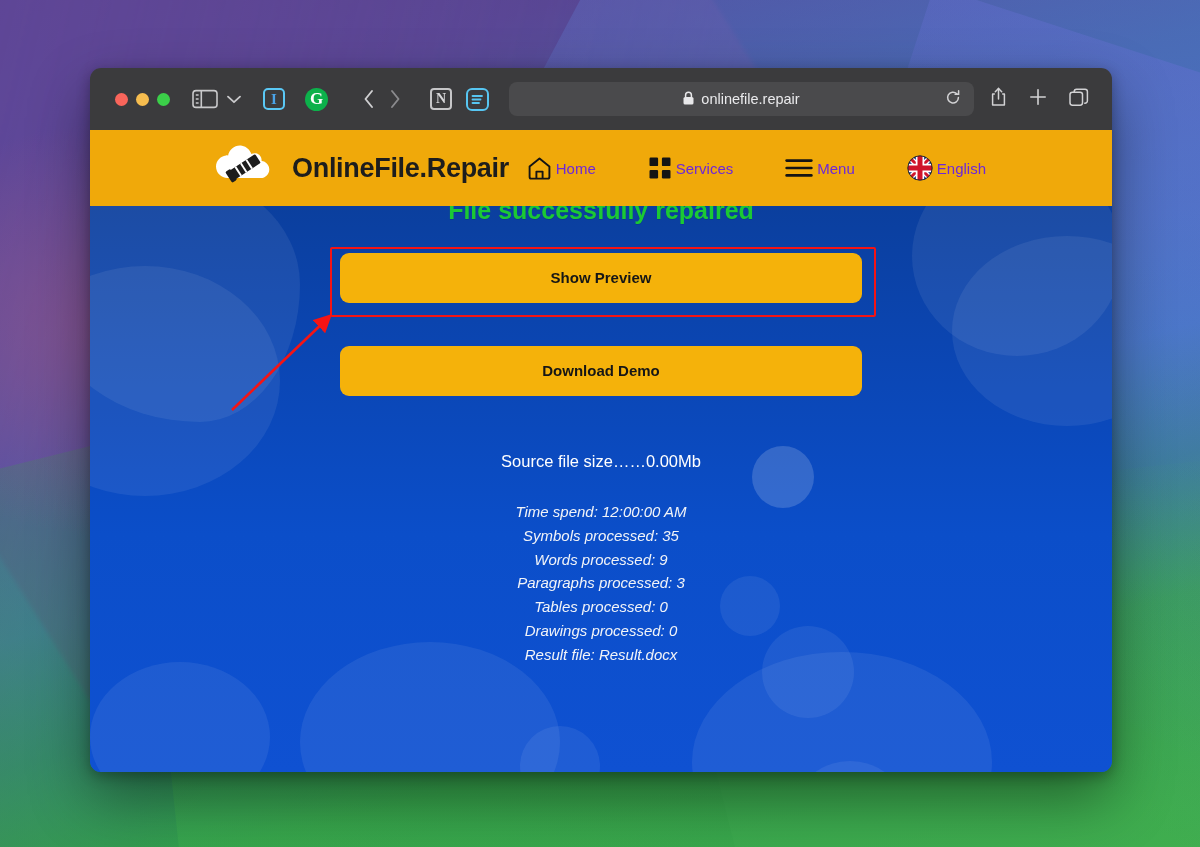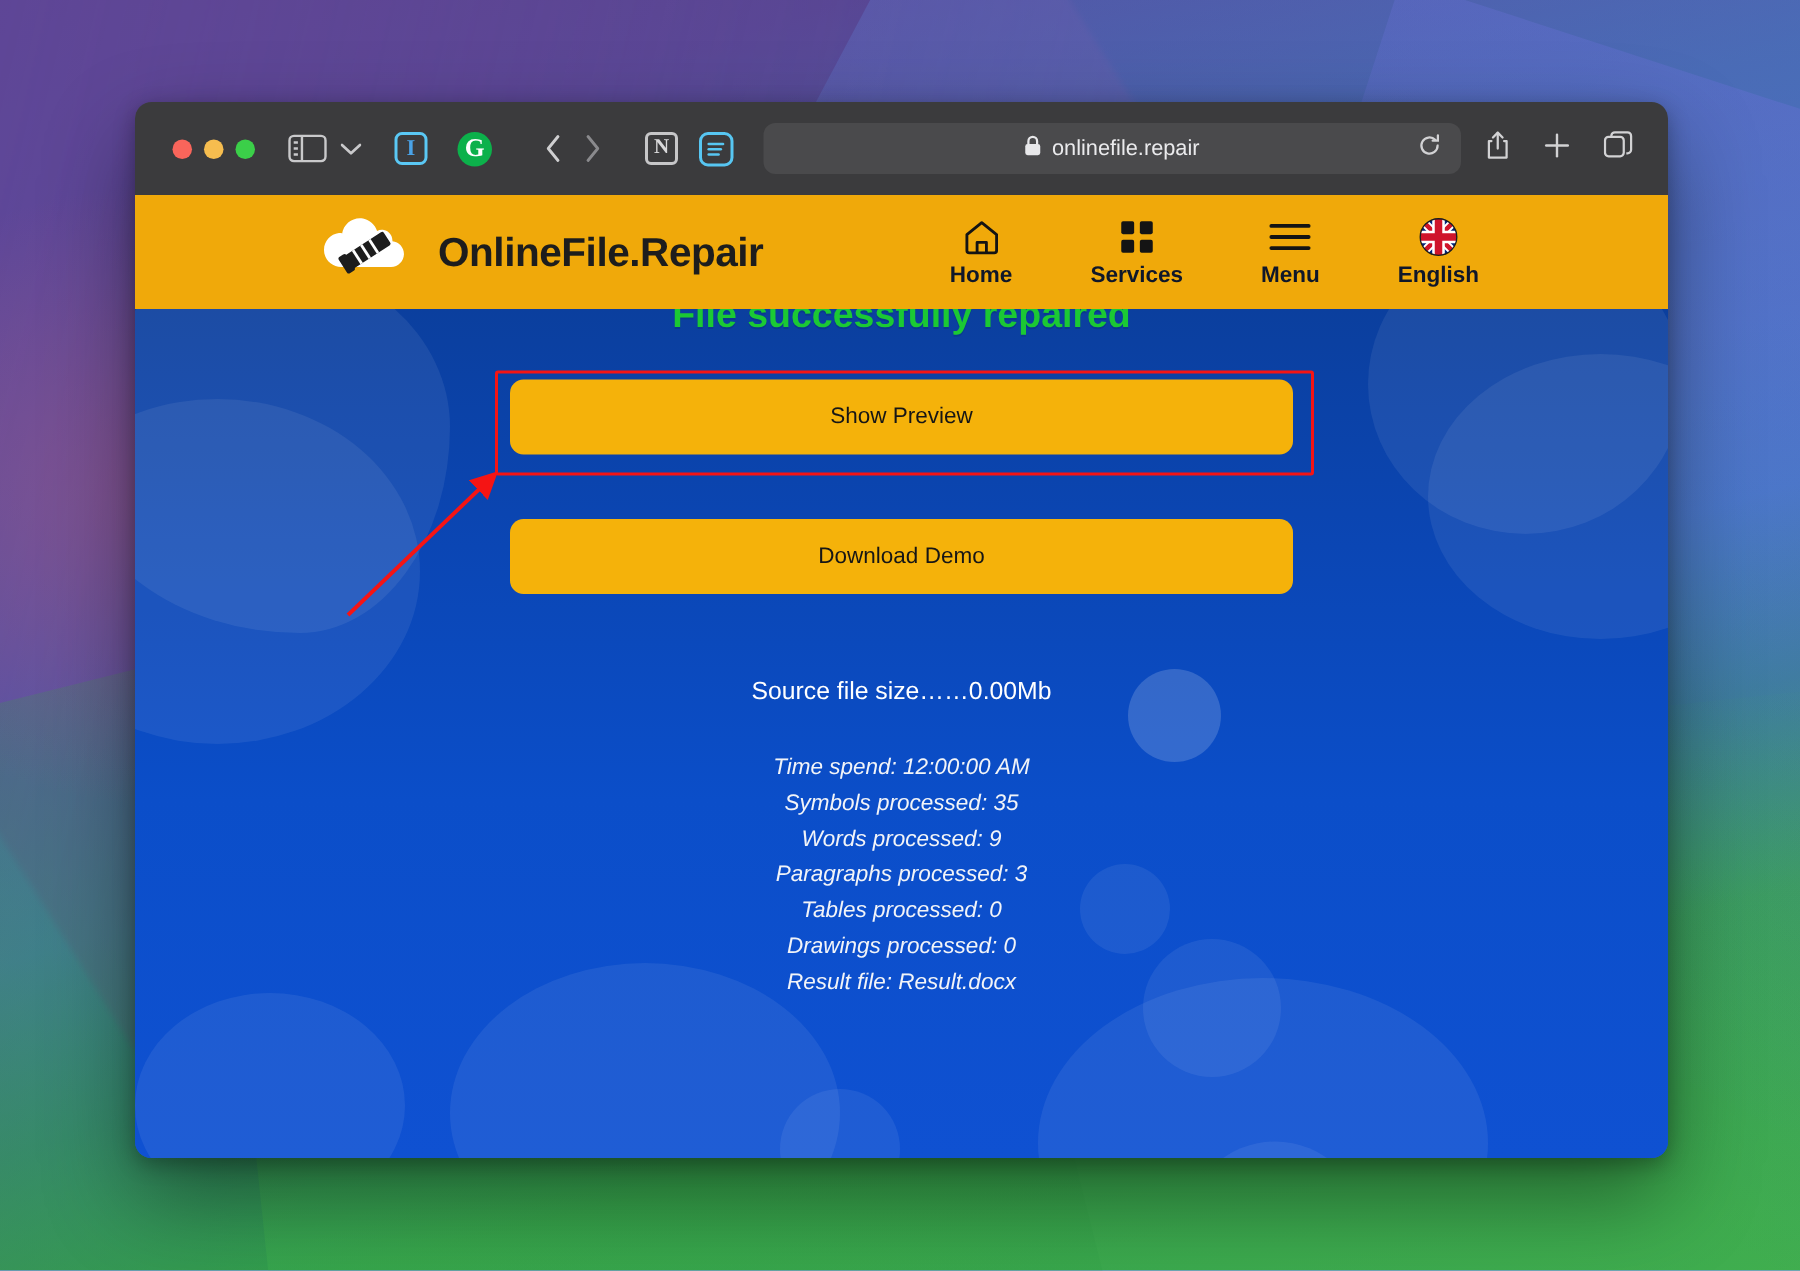--- a/index.html
+++ b/index.html
@@ -134,22 +134,22 @@
   .page { height: 642px; position: relative; background: #0b49c7; overflow: hidden;}
   .site-header {
     height: 76px; background: #f0a90a;
     display: flex; align-items: center;
     position: relative; z-index: 5;
   }
   .logo { display: flex; align-items: center; gap: 12px; margin-left: 120px; }
   .logo-text { font-size: 27px; font-weight: bold; color: #1d1d1d; letter-spacing: -0.3px;}
   .navs { display: flex; align-items: center; gap: 52px; margin-left: auto; margin-right: 126px; }
   .nav-item {
-    display: flex; flex-direction: column; align-items: center; gap: 4px;
-    color: #0f172a; font-size: 15px; font-weight: bold; cursor: pointer;
+    display: flex; flex-direction: row; align-items: center; gap: 4px;
+    color: #6d28d9; font-size: 15px; font-weight: normal; cursor: pointer;
   }
   .nav-ico { height: 26px; display:flex; align-items:center; justify-content:center;}
 
   .content {
     position: absolute; left:0; right:0; top:76px; bottom: 0;
     background:
       linear-gradient(180deg, #0b3f9e 0%, #0b46b4 28%, #0b4ec9 58%, #0f51d2 100%);
     overflow: hidden;
   }
   .blob { position: absolute; background: rgba(255,255,255,0.07); border-radius: 50%; pointer-events:none;}
@@ -173,21 +173,21 @@
     font-size: 25px; font-weight: bold;
     margin-top: -10px;
     text-shadow: 0 1px 0 rgba(0,0,0,0.1);
   }
   .btn-yellow {
     display: block;
     width: 522px; margin: 0 auto;
     height: 50px; line-height: 50px;
     background: #f5b20a;
     color: #161616;
-    font-size: 15px; font-weight: normal;
+    font-size: 15px; font-weight: bold;
     border: none; border-radius: 9px;
     cursor: pointer;
     font-family: "Liberation Sans", sans-serif;
     text-align: center;
   }
   .btn-preview-wrap { margin-top: 28px; position: relative; }
   .btn-download-wrap { margin-top: 43px; }
 
   .sizes { margin-top: 56px; color: #fff; font-size: 16.5px; font-weight: normal; }
   .sizes div + div { margin-top: 15px; }

